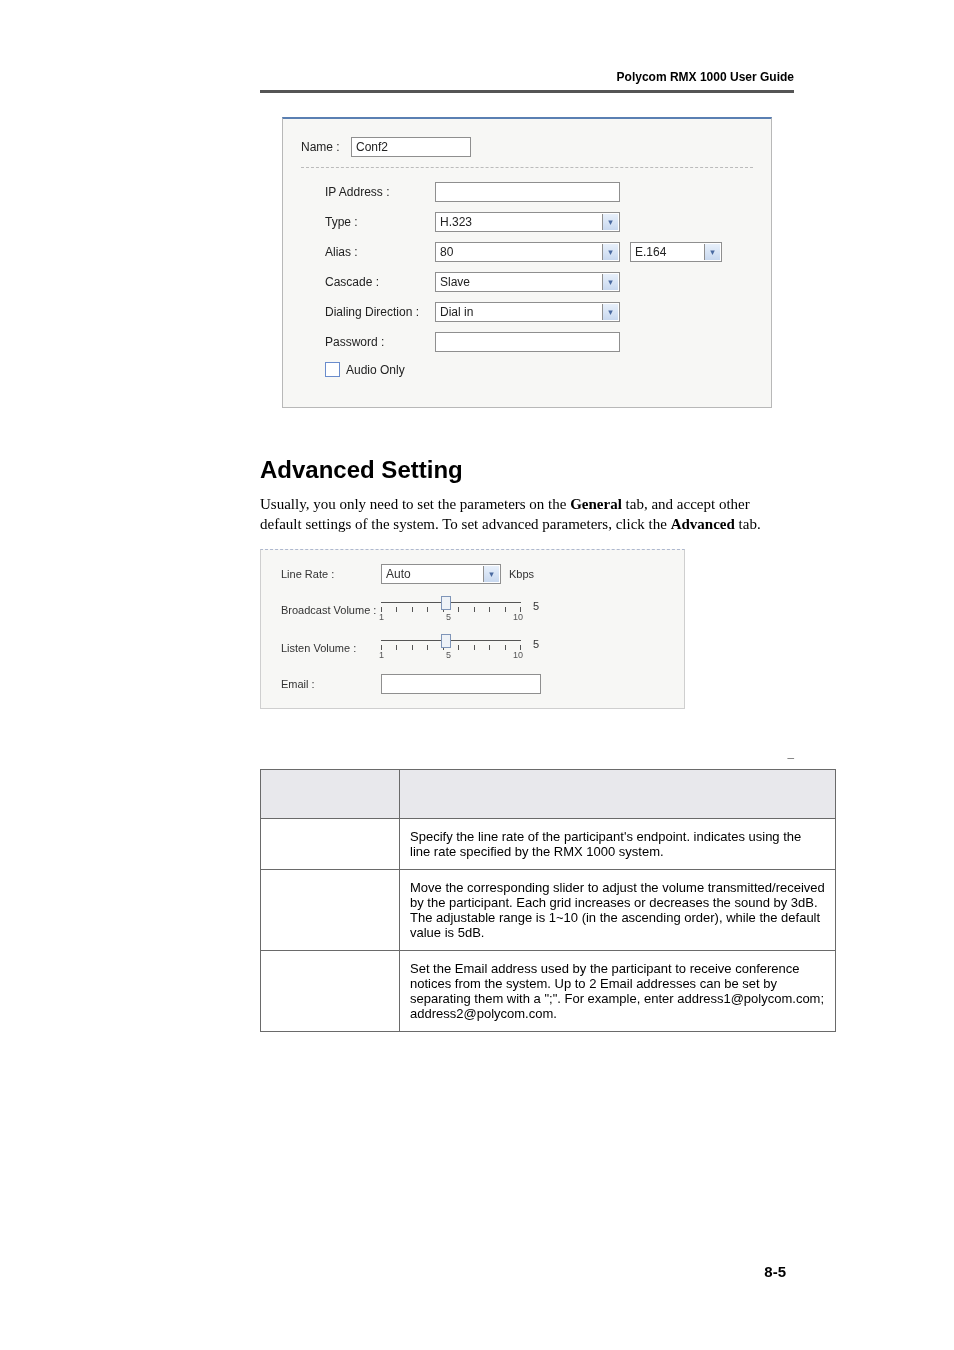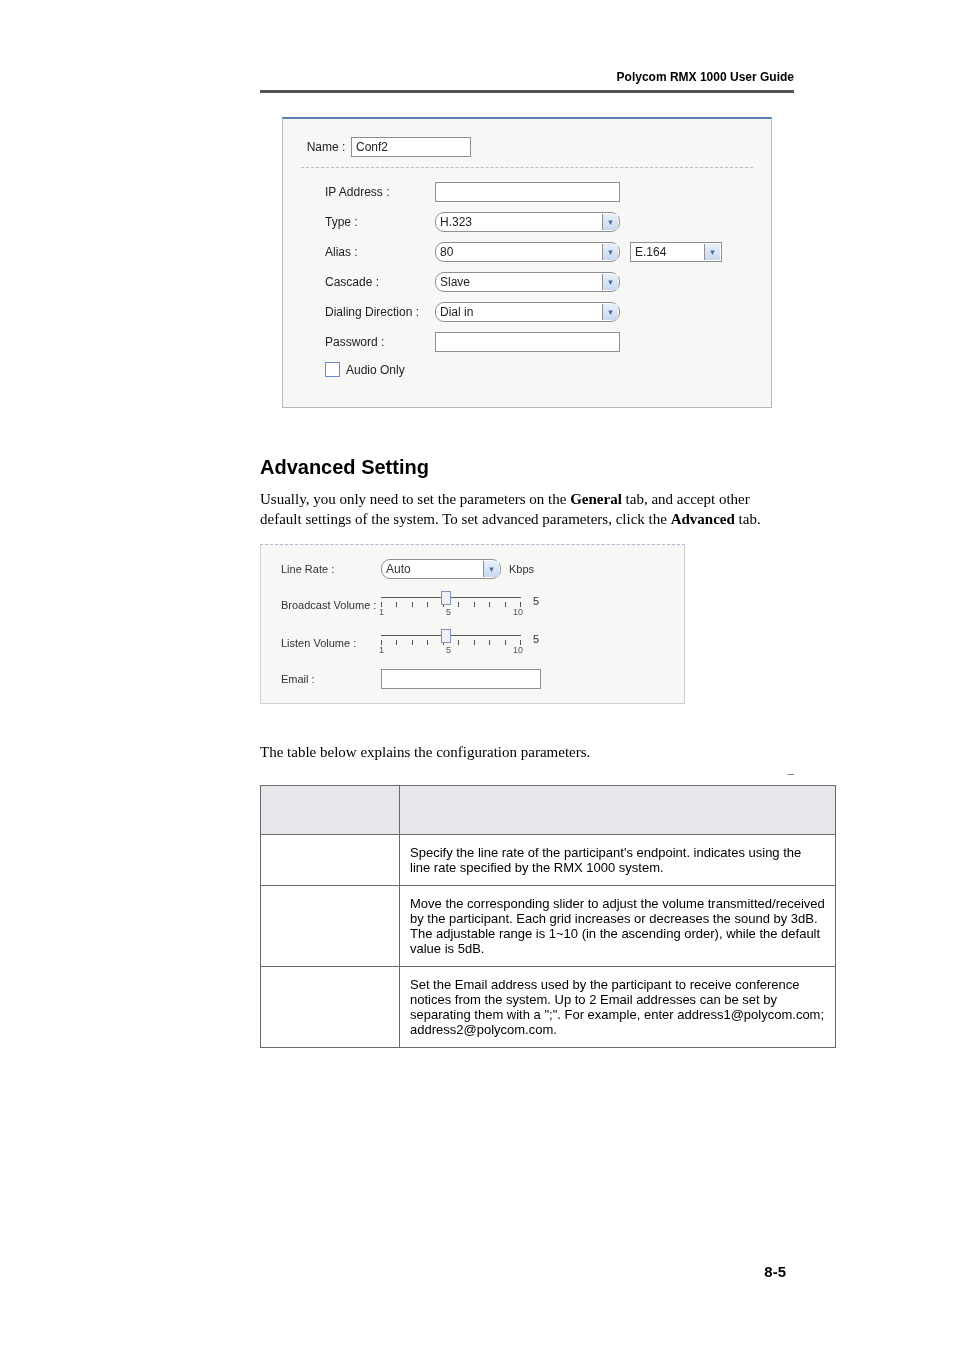--- a/index.html
+++ b/index.html
@@ -47,35 +47,35 @@
     align-items: center;
     margin-bottom: 10px;
     font-size: 12px;
     color: #222;
   }
   .shot1 hr.sep {
     border: none;
     border-top: 1px dashed #bbb;
     margin: 6px 0 14px 0;
   }
-  .lbl-col-a { width: 50px; text-align: center; }
+  .lbl-col-a { width: 50px; }
   .lbl-col-b { width: 110px; padding-left: 24px; }
   .ctrl {
     border: 1px solid #8f8f8f;
     height: 20px;
     background: #fff;
     box-sizing: border-box;
     font-size: 12px;
     padding: 2px 4px;
     display: flex;
     align-items: center;
     justify-content: space-between;
   }
   .ctrl.input { width: 185px; }
-  .ctrl.dd    { width: 185px; border-radius: 9px; }
+  .ctrl.dd    { width: 185px; }
   .ctrl.dd2   { width: 92px; margin-left: 10px; gap: 20px; }
   .dd-arrow {
     width: 15px;
     height: 16px;
     background: linear-gradient(#e8f0fb,#c8d8ef);
     border-left: 1px solid #8f8f8f;
     display: flex; align-items: center; justify-content: center;
     font-size: 9px;
     color: #4a6aa0;
     margin-right: -3px;
@@ -86,21 +86,21 @@
     display: inline-block;
     margin-right: 6px;
     vertical-align: -2px;
     background: #fff;
   }
 
   
   h2.section-title {
     font-family: Arial, Helvetica, sans-serif;
     font-weight: 800;
-    font-size: 20px;
+    font-size: 24px;
     margin: 0 0 10px 0;
   }
   p.body {
     font-family: "Book Antiqua", Palatino, "Palatino Linotype", serif;
     font-size: 15px;
     line-height: 1.35;
     margin: 0 0 14px 0;
   }
   p.body b { font-weight: bold; }
 
@@ -353,21 +353,20 @@
     </div>
 
     <div class="shot2-row" style="margin-bottom:0">
       <span class="shot2-lbl">Email :</span>
       <div class="ctrl input" style="width:160px">
         <span></span>
       </div>
     </div>
   </div>
 
-  <p class="table-intro">The table below explains the configuration parameters.</p>
   <div class="tbl-caption-row">
     <span class="left"></span>
     <span class="right">–</span>
   </div>
 
   <table class="params">
     <thead>
       <tr>
         <th></th>
         <th></th>

